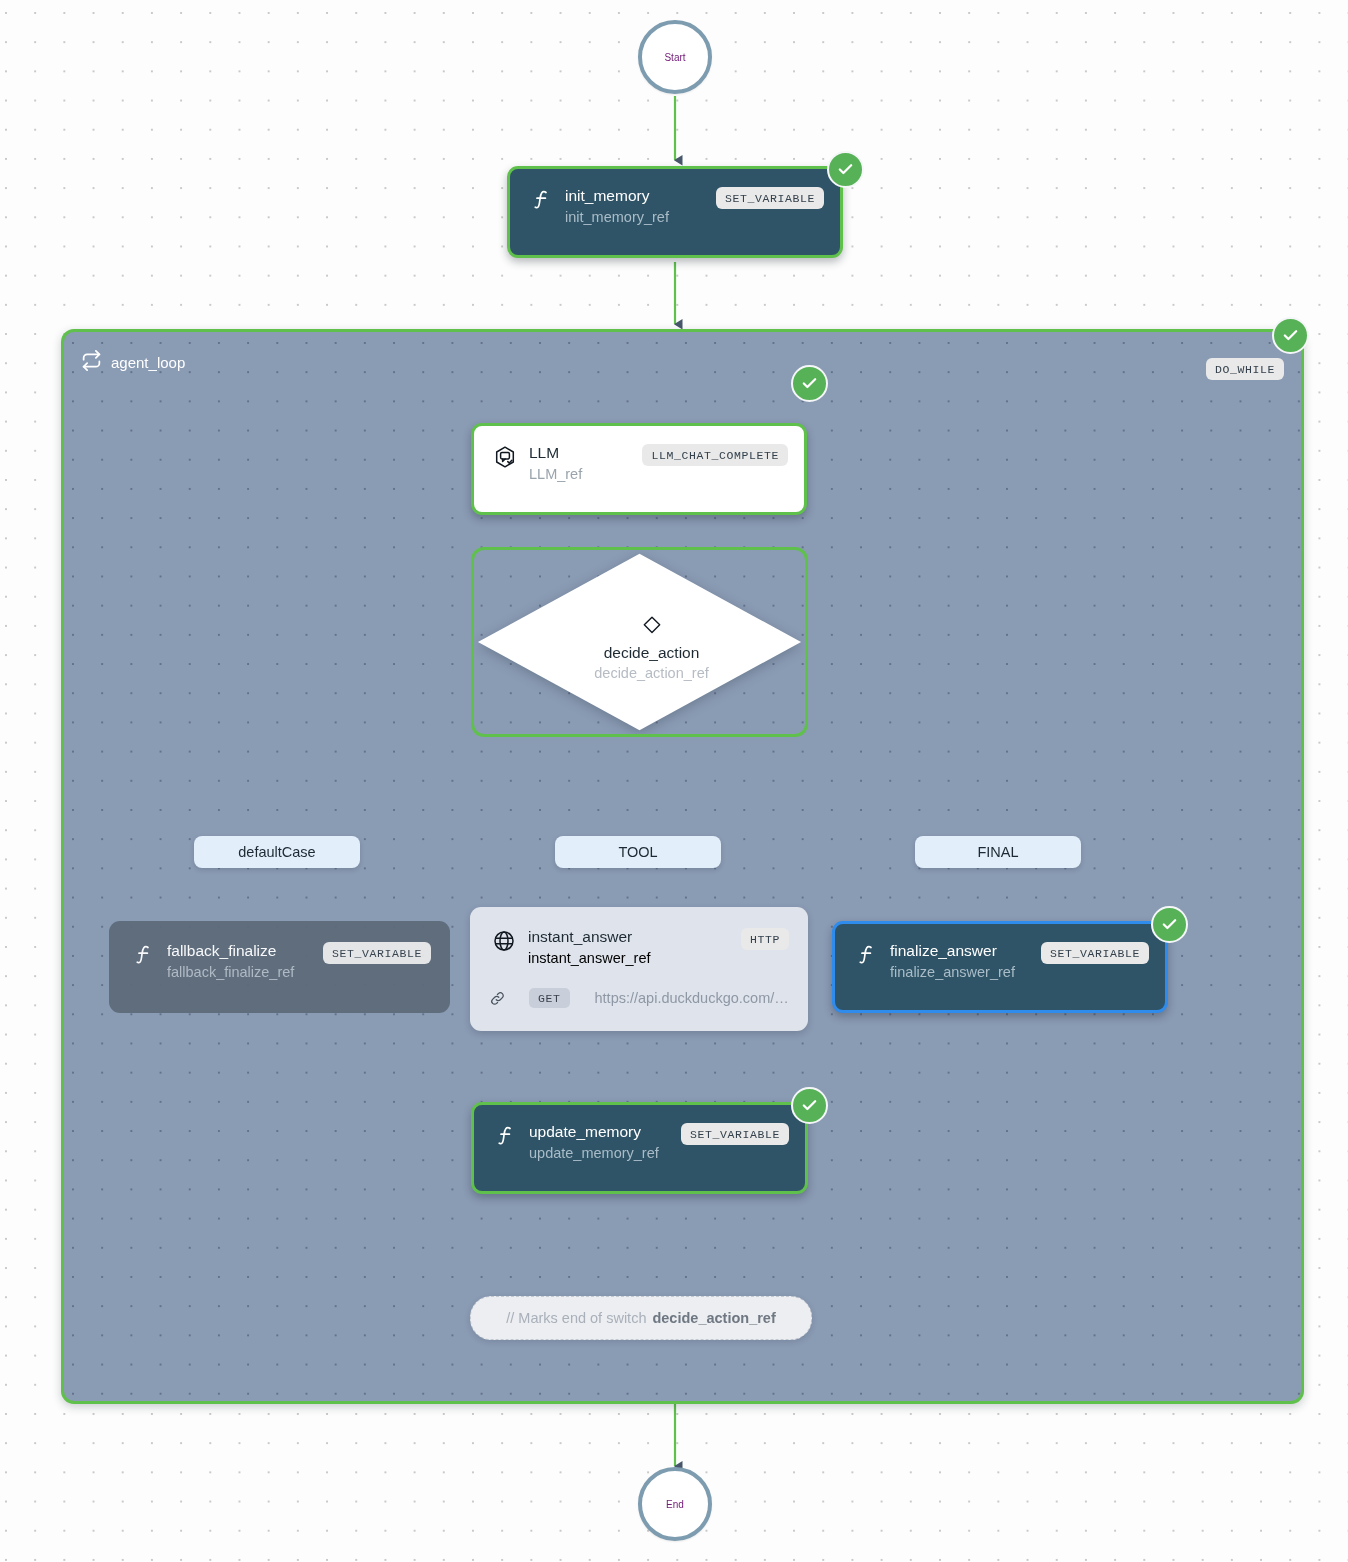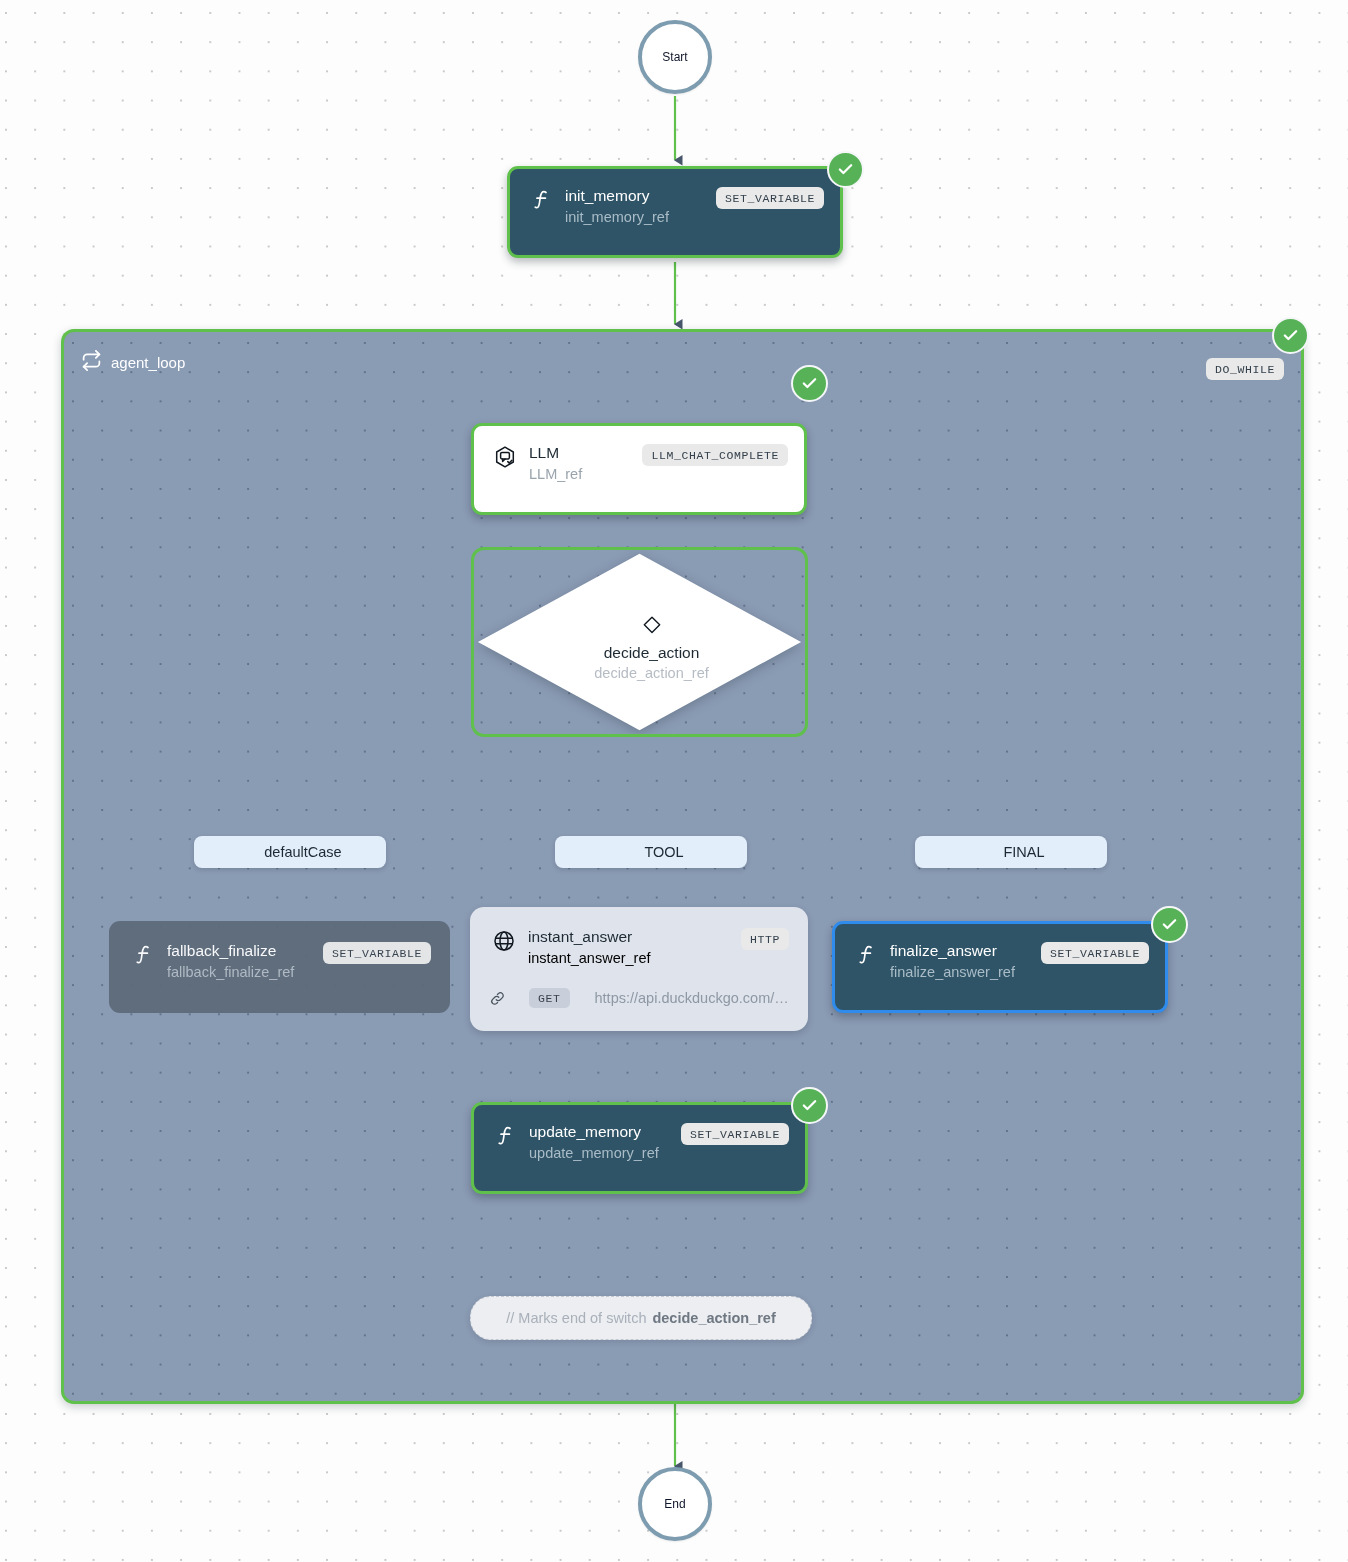--- a/index.html
+++ b/index.html
@@ -44,22 +44,22 @@
   
   .terminal {
     width: 74px;
     height: 74px;
     border-radius: 50%;
     background: #ffffff;
     border: 4px solid #7d9cb0;
     display: flex;
     align-items: center;
     justify-content: center;
-    font-size: 12px;
-    color: #0f172a;
+    font-size: 10px;
+    color: #701a75;
     box-shadow: 0 1px 2px rgba(0,0,0,.08);
   }
 
   
   .task {
     width: 336px;
     height: 92px;
     border-radius: 11px;
     background: #2f5467;
     border: 3px solid #5fc04b;
@@ -265,21 +265,20 @@
     z-index: 4;
     height: 32px;
     border-radius: 8px;
     background: #e2eefa;
     display: flex;
     align-items: center;
     justify-content: center;
     font-size: 14.5px;
     color: #1d2a33;
     box-shadow: 0 2px 5px rgba(20,30,40,.16);
-    padding-left: 26px;
   }
 
   
   .merge-node {
     position: absolute;
     z-index: 4;
     height: 42px;
     border-radius: 21px;
     background: #eceef1;
     border: 1.5px dashed #c3c9d2;
@@ -440,21 +439,21 @@
         <path d="M8 10.2h8.4"></path>
       </svg>
     </span>
     <span class="node-text">
       <span class="node-title">fallback_finalize</span>
       <span class="node-sub" style="display:block">fallback_finalize_ref</span>
     </span>
     <span class="type-badge">SET_VARIABLE</span>
   </div>
 
-  <div class="node task plain-grey" style="left:470px; top:907px; width:338px;border-radius:14px;">
+  <div class="node task plain-grey" style="left:470px; top:907px; width:338px;">
     <div class="http-top">
       <span class="node-icon">
         <svg width="24" height="24" viewBox="0 0 24 24" fill="none" stroke="#111820" stroke-width="1.5">
           <circle cx="12" cy="12" r="9"></circle>
           <ellipse cx="12" cy="12" rx="4" ry="9"></ellipse>
           <path d="M3.2 9.3h17.6M3.2 14.7h17.6"></path>
         </svg>
       </span>
       <span class="node-text">
         <span class="node-title">instant_answer</span>

